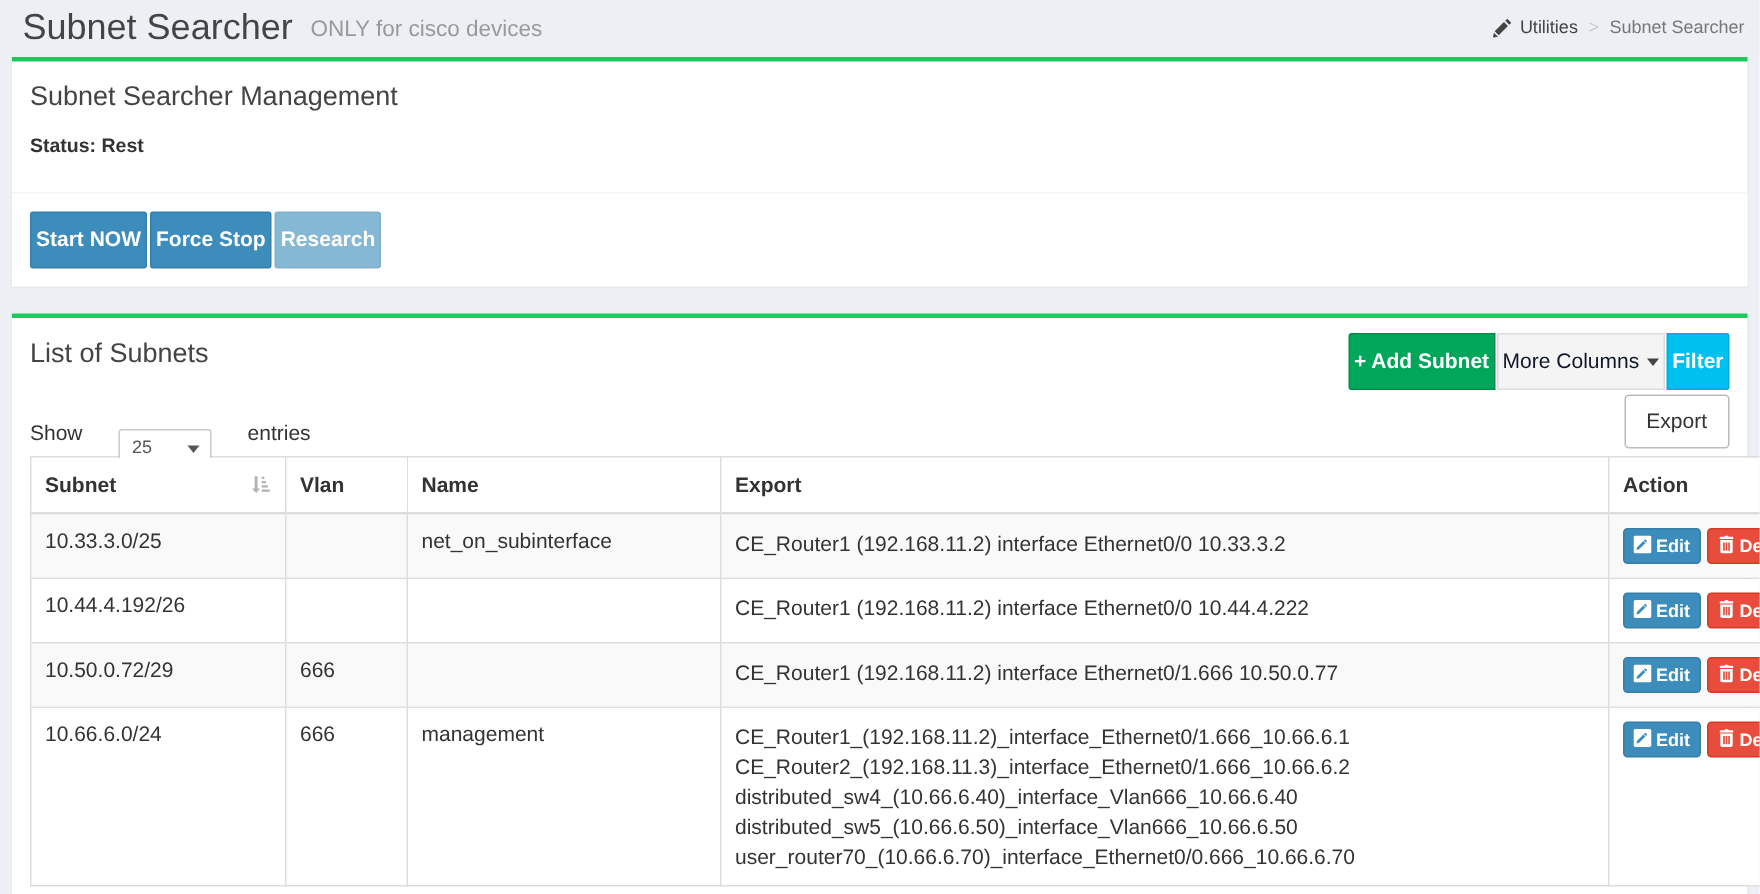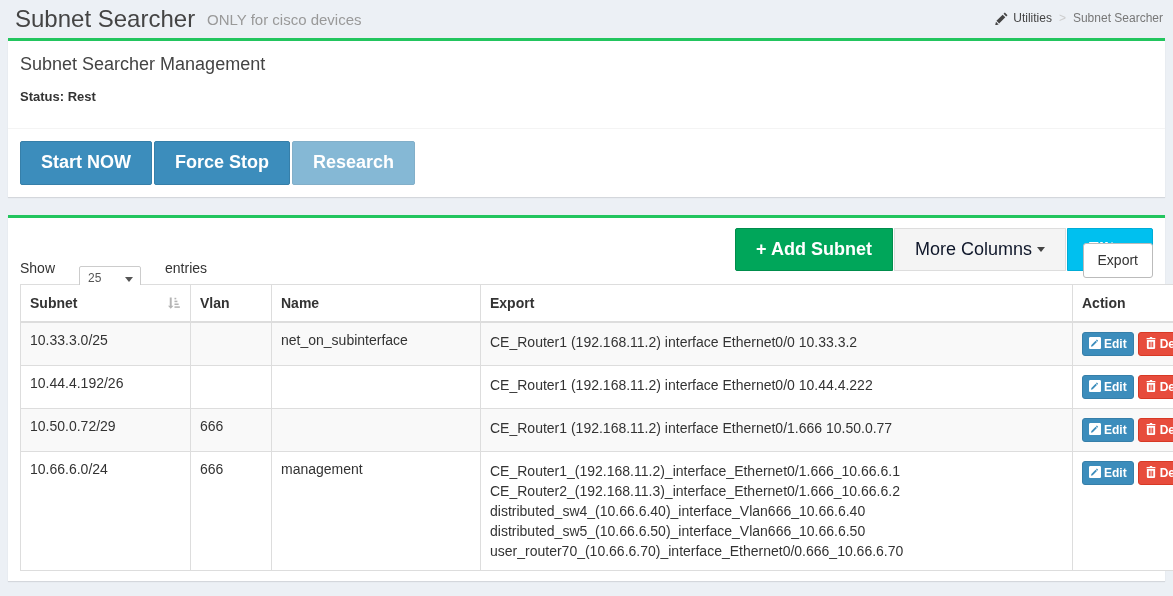--- a/index.html
+++ b/index.html
@@ -104,24 +104,24 @@
   .box-footer {
     border-top: 1px solid #f4f4f4;
     padding: 12px;
     background: #fff;
   }
 
   
   .btn {
     display: inline-block;
     font-family: "Liberation Sans", sans-serif;
-    font-size: 18px;
+    font-size: 14px;
     font-weight: bold;
     line-height: 1.42;
-    padding: 8px 20px;
+    padding: 8px 3px;
     border: 1px solid transparent;
     border-radius: 2px;
     cursor: pointer;
     vertical-align: middle;
     white-space: nowrap;
     box-sizing: border-box;
   }
   .btn-primary {
     background: #3c8dbc;
     border-color: #367fa9;
@@ -332,20 +332,21 @@
     <div class="btn-group-top">
       <button class="btn btn-primary">Start NOW</button>
       <button class="btn btn-primary">Force Stop</button>
       <button class="btn btn-primary is-disabled">Research</button>
     </div>
   </div>
 </div>
 
 <div class="box">
   <div class="box-header">
+    <h3 class="box-title">List of Subnets</h3>
     <div class="list-header-actions">
       <button class="btn btn-success">+ Add Subnet</button>
       <button class="btn btn-default"><span>More Columns</span><span class="caret-down"></span></button>
       <button class="btn btn-info">Filter</button>
     </div>
   </div>
 
   <div class="box-body">
 
     <div class="dt-controls">

